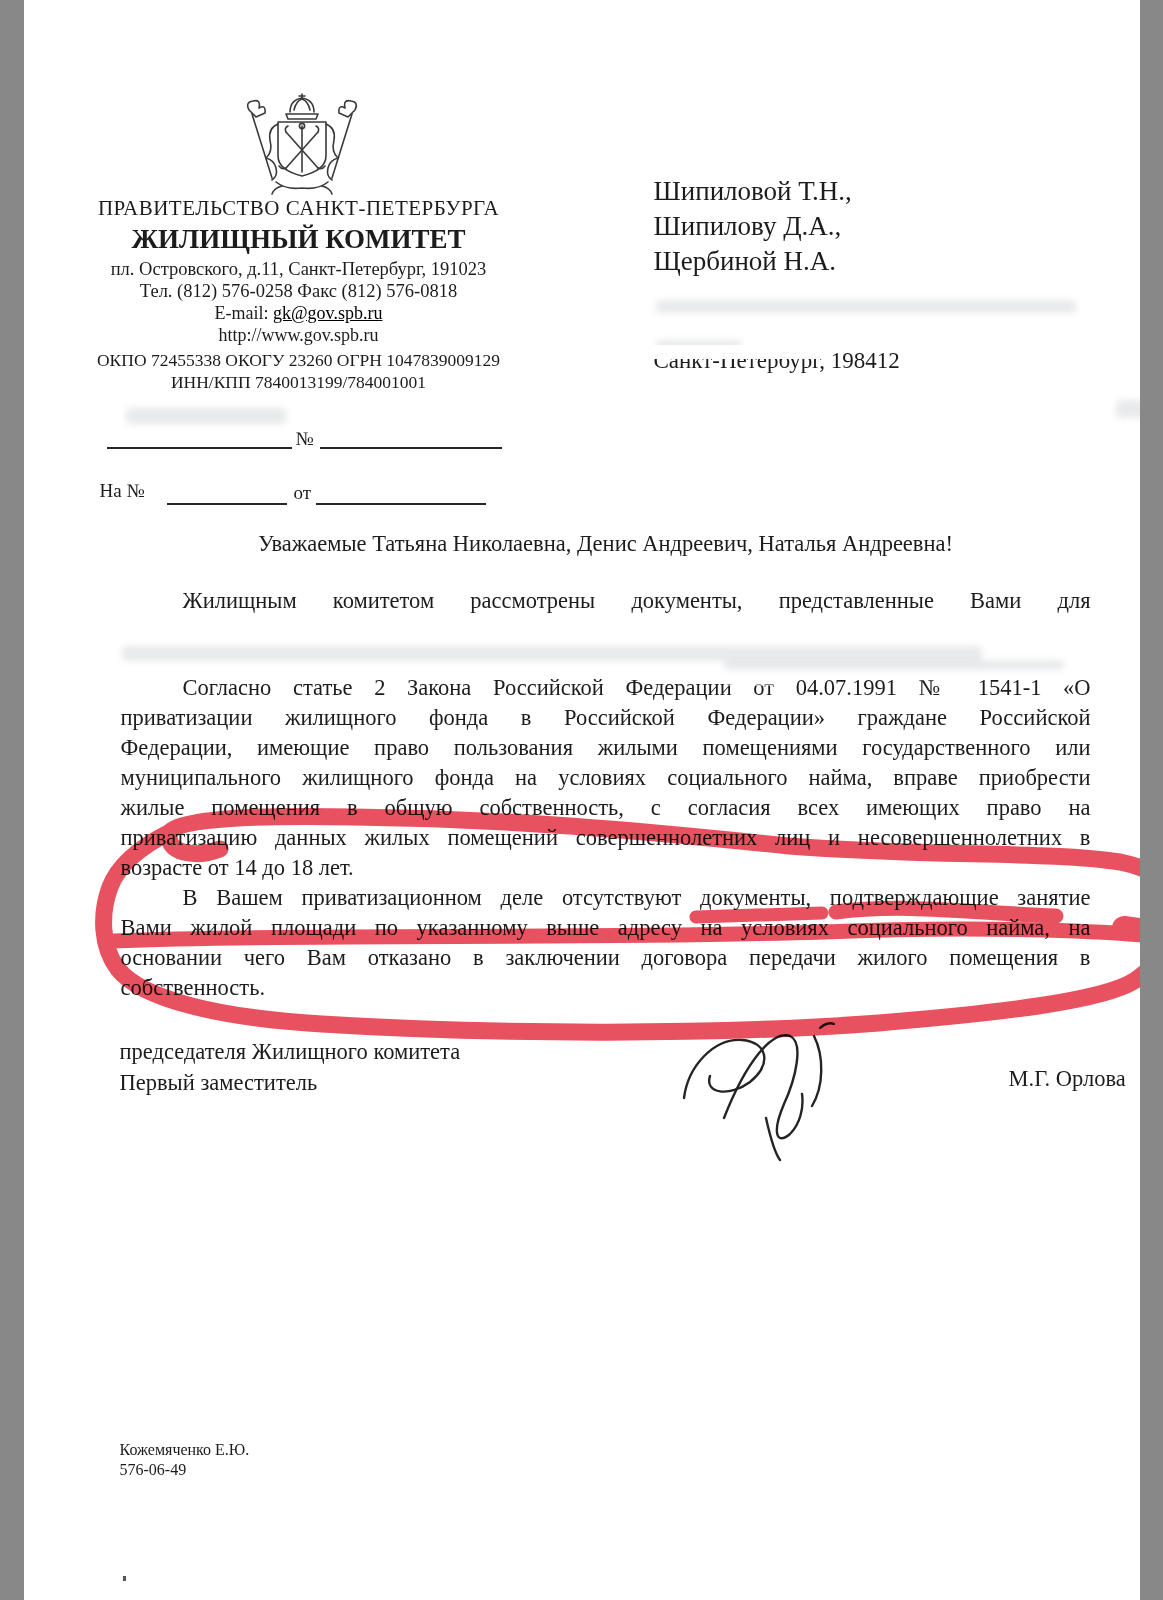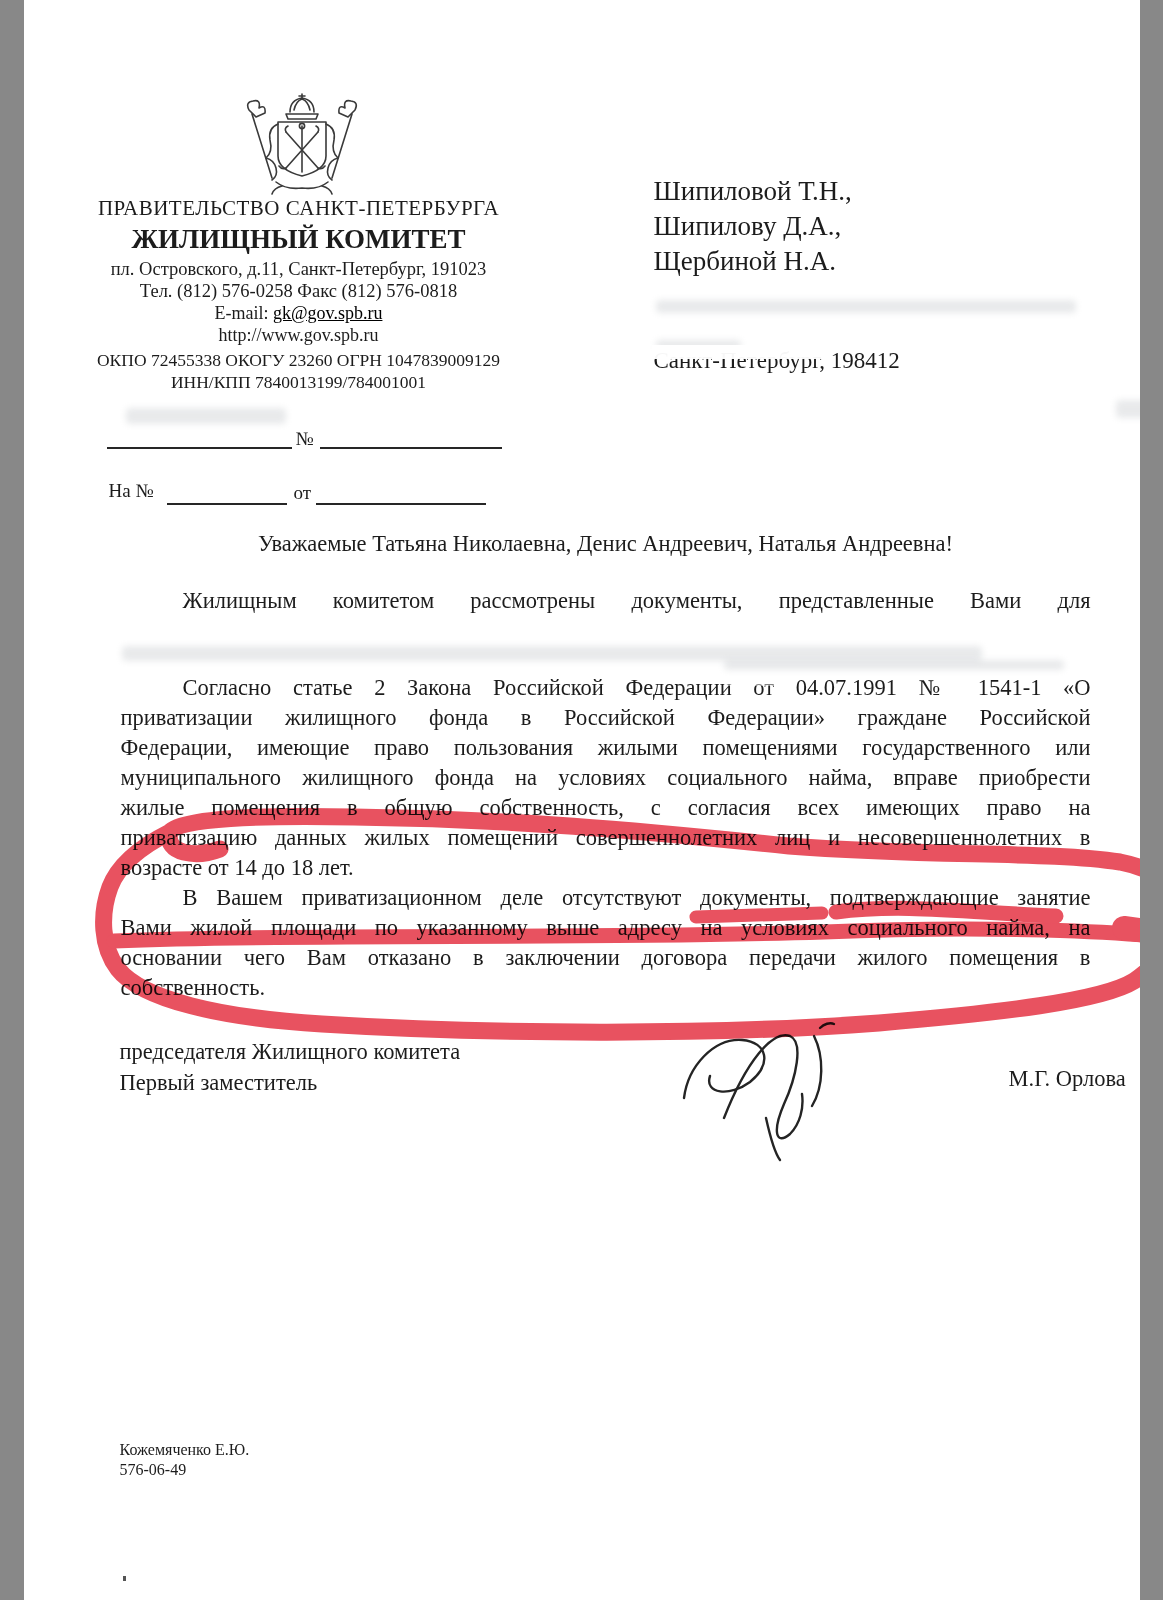--- a/index.html
+++ b/index.html
@@ -101,21 +101,21 @@
   <div class="city-line">
     <span>Санкт-Петербург, 198412</span>
     <span class="erase-strip"></span>
   </div>
 
   <div class="smudge light" style="left:102px;top:408px;width:160px;height:16px;"></div>
   <div class="smudge light" style="left:1092px;top:400px;width:48px;height:18px;"></div>
   <div class="rule" style="left:83px;top:447px;width:185px;"></div>
   <span class="ref-label" style="left:272px;top:428px;">№</span>
   <div class="rule" style="left:296px;top:447px;width:182px;"></div>
-  <span class="ref-label" style="left:85px;top:480px;">На №</span>
+  <span class="ref-label" style="left:76px;top:480px;">На №</span>
   <div class="rule" style="left:143px;top:503px;width:120px;"></div>
   <span class="ref-label" style="left:270px;top:482px;">от</span>
   <div class="rule" style="left:292px;top:503px;width:170px;"></div>
 
   <div class="salutation">Уважаемые Татьяна Николаевна, Денис Андреевич, Наталья Андреевна!</div>
 
   <div class="para" style="top:586px;">
       <div class="tl first">Жилищным комитетом рассмотрены документы, представленные Вами для</div>
     </div>
 

